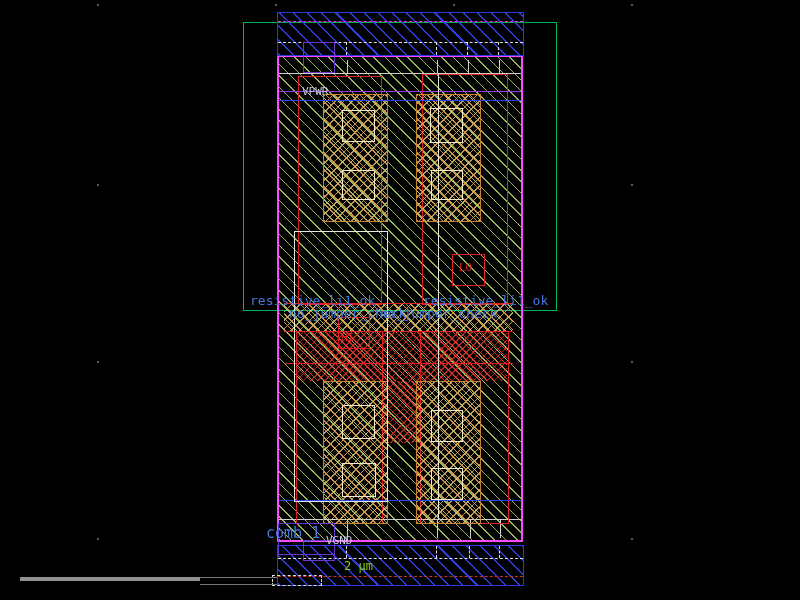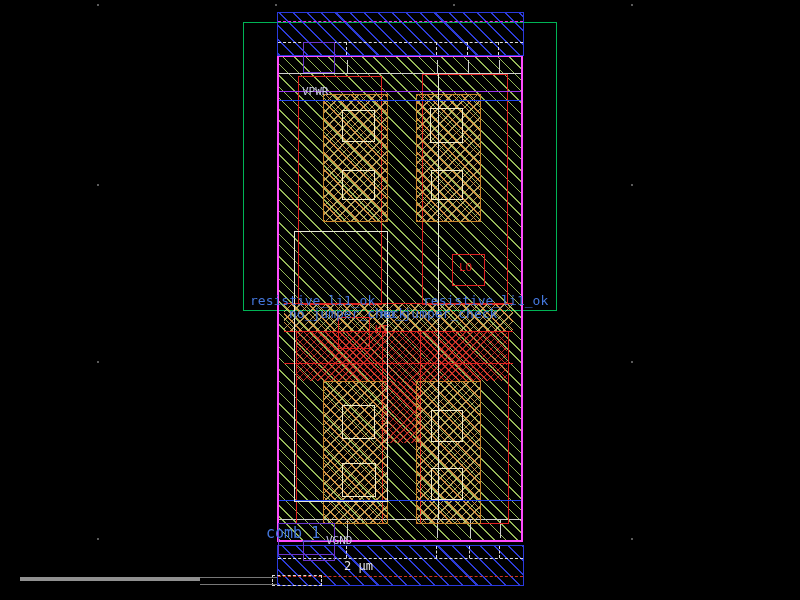--- a/index.html
+++ b/index.html
@@ -35,21 +35,21 @@
   
   .hline{height:0;border-top-style:solid;border-top-width:1px;}
   .vline{width:0;border-left-style:solid;border-left-width:1px;}
   .dashed{border-top-style:dashed;}
   .vdashed{border-left-style:dashed;}
 
   .lbl{position:absolute;z-index:5;white-space:pre;line-height:1;}
   .lbl-blue{color:#4477dd;font-size:13px;}
   .lbl-net{color:#c8c8e8;font-size:11px;}
   .lbl-red{color:#e02020;font-size:11px;}
-  .lbl-scale{color:#e5e5e5;font-size:12px;}
+  .lbl-scale{color:#84cc16;font-size:12px;}
 
   .scrollbar-thumb{background:#909090;z-index:6;}
   .scroll-line{background:#787878;z-index:6;}
   .scale-box{border:1px dashed #dcdcdc;z-index:6;}
 </style>
 </head>
 <body>
 
 <div id="screen">
 
@@ -139,21 +139,21 @@
 
   <div class="abs purple-box" style="left:303px;top:42px;width:30px;height:29px;"></div>
   <div class="lbl lbl-net" style="left:302px;top:46px;margin-top:40px;">VPWR</div>
 
   <div class="lbl lbl-blue" style="left:250px;top:294px;">resistive_li1_ok</div>
   <div class="lbl lbl-blue" style="left:423px;top:294px;">resistive_li1_ok</div>
   <div class="lbl lbl-blue" style="left:289px;top:307px;">no_jumper_check</div>
   <div class="lbl lbl-blue" style="left:380px;top:307px;">no_jumper_check</div>
 
   <div class="lbl lbl-red" style="left:459px;top:262px;">LO</div>
-  <div class="lbl lbl-red" style="left:341px;top:324px;padding-left:34px;">HI</div>
+  <div class="lbl lbl-red" style="left:341px;top:332px;">HI</div>
 
   <div class="abs purple-box" style="left:278px;top:523px;width:55px;height:30px;"></div>
   <div class="lbl lbl-blue" style="left:266px;top:526px;font-size:15px;">comb_1</div>
   <div class="abs purple-box" style="left:303px;top:540px;width:30px;height:19px;"></div>
   <div class="lbl lbl-net" style="left:302px;top:535px;margin-left:24px;">VGND</div>
 
   <div class="abs scale-box" style="left:272px;top:575px;width:48px;height:9px;"></div>
   <div class="lbl lbl-scale" style="left:344px;top:560px;z-index:6;">2 µm</div>
 
   <div class="abs scrollbar-thumb" style="left:20px;top:577px;width:180px;height:4px;"></div>

